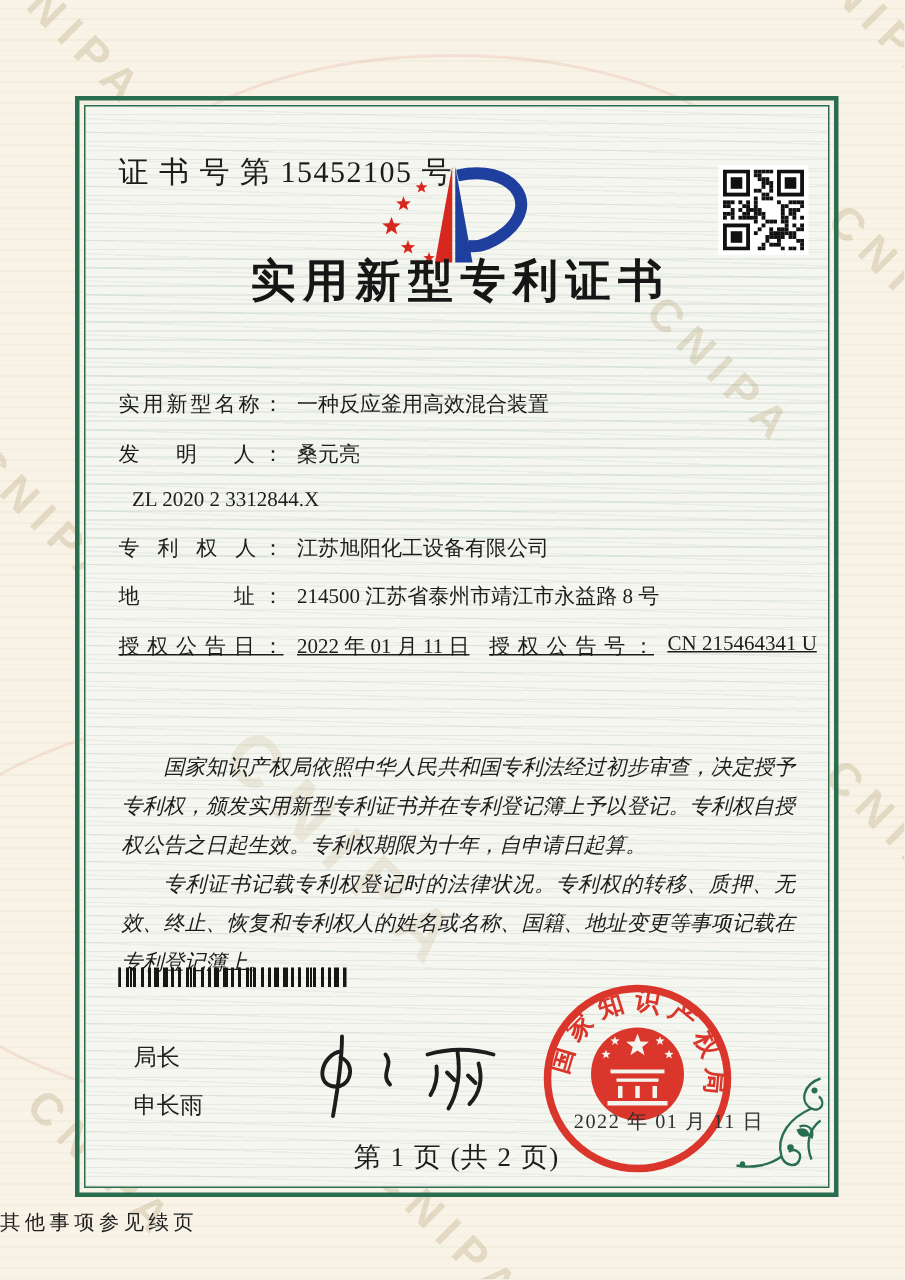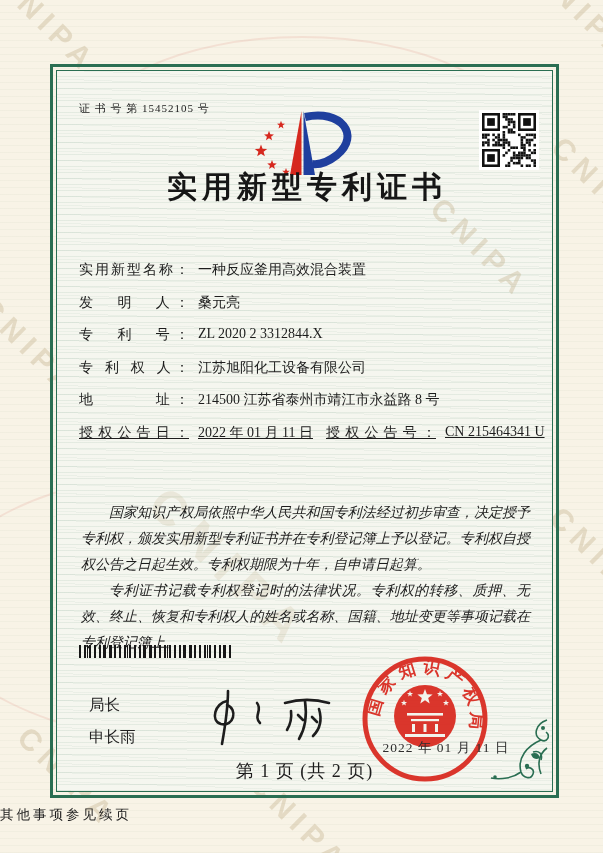--- a/index.html
+++ b/index.html
@@ -37,21 +37,21 @@
   }
   .frame-inner{
     position:absolute;inset:3px;border:1px solid #2a6e52;
     background:
       repeating-linear-gradient(0deg, rgba(110,155,130,0.13) 0 1px, transparent 1px 6px),
       repeating-linear-gradient(2deg, rgba(110,155,130,0.08) 0 1px, transparent 1px 9px),
       #f5f6ef;
   }
   .frame-inner > *{position:absolute;z-index:2;}
   .frame-inner > .wm{z-index:1;}
-  .cert-no{left:22px;top:30px;font-size:11px;letter-spacing:1px;}
+  .cert-no{left:22px;top:30px;font-size:20px;letter-spacing:1px;}
   .logo{left:188px;top:38px;width:122px;height:68px;}
   .qr-box{left:422px;top:39px;background:#ffffff;padding:3px;line-height:0;}
   .title{
     left:0;right:0;top:96px;text-align:center;
     font-size:30px;letter-spacing:5px;text-indent:5px;font-weight:600;
     color:#161616;
   }
   .fields{left:22px;top:190px;right:18px;font-size:14px;}
   .field-row{display:flex;margin-bottom:14.5px;white-space:nowrap;}
   .field-label{
@@ -271,21 +271,20 @@
       <div class="fields">
         <div class="field-row">
           <span class="field-label">实用新型名称：</span>
           <span class="field-value">一种反应釜用高效混合装置</span>
         </div>
         <div class="field-row">
           <span class="field-label">发　明　人：</span>
           <span class="field-value">桑元亮</span>
         </div>
         <div class="field-row">
-          <span class="field-label">专　利　号：</span>
           <span class="field-value">ZL 2020 2 3312844.X</span>
         </div>
         <div class="field-row">
           <span class="field-label">专 利 权 人：</span>
           <span class="field-value">江苏旭阳化工设备有限公司</span>
         </div>
         <div class="field-row">
           <span class="field-label">地　　　址：</span>
           <span class="field-value">214500 江苏省泰州市靖江市永益路 8 号</span>
         </div>

